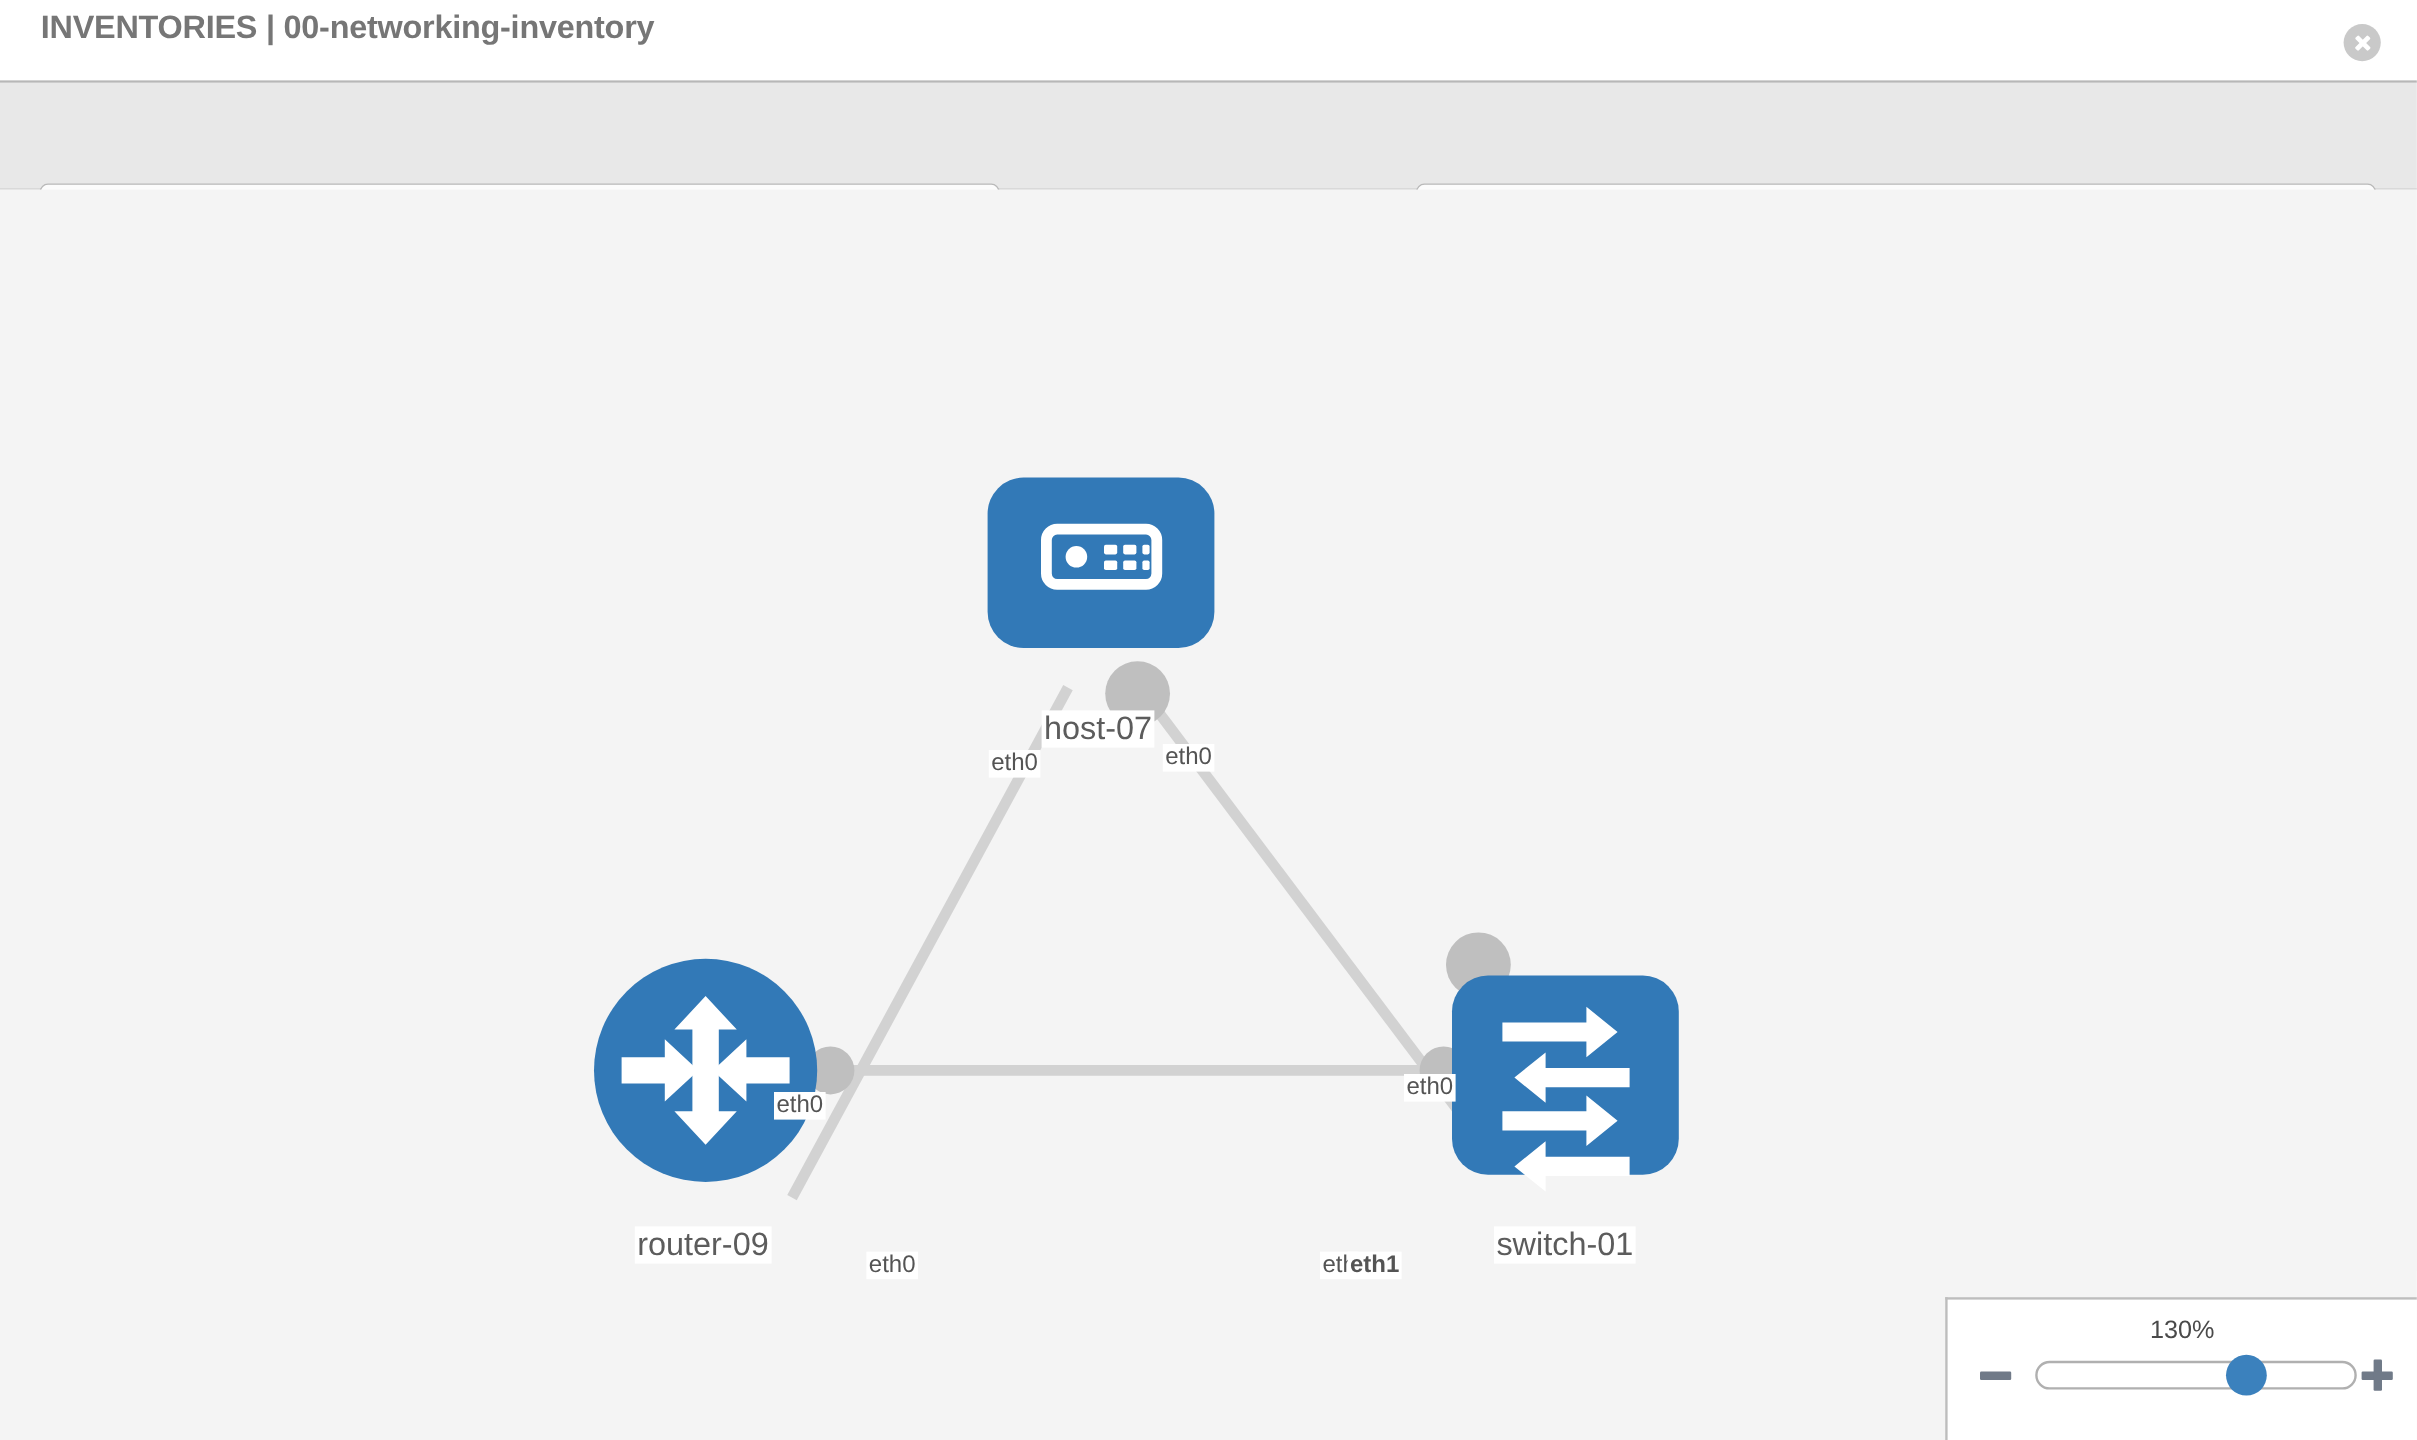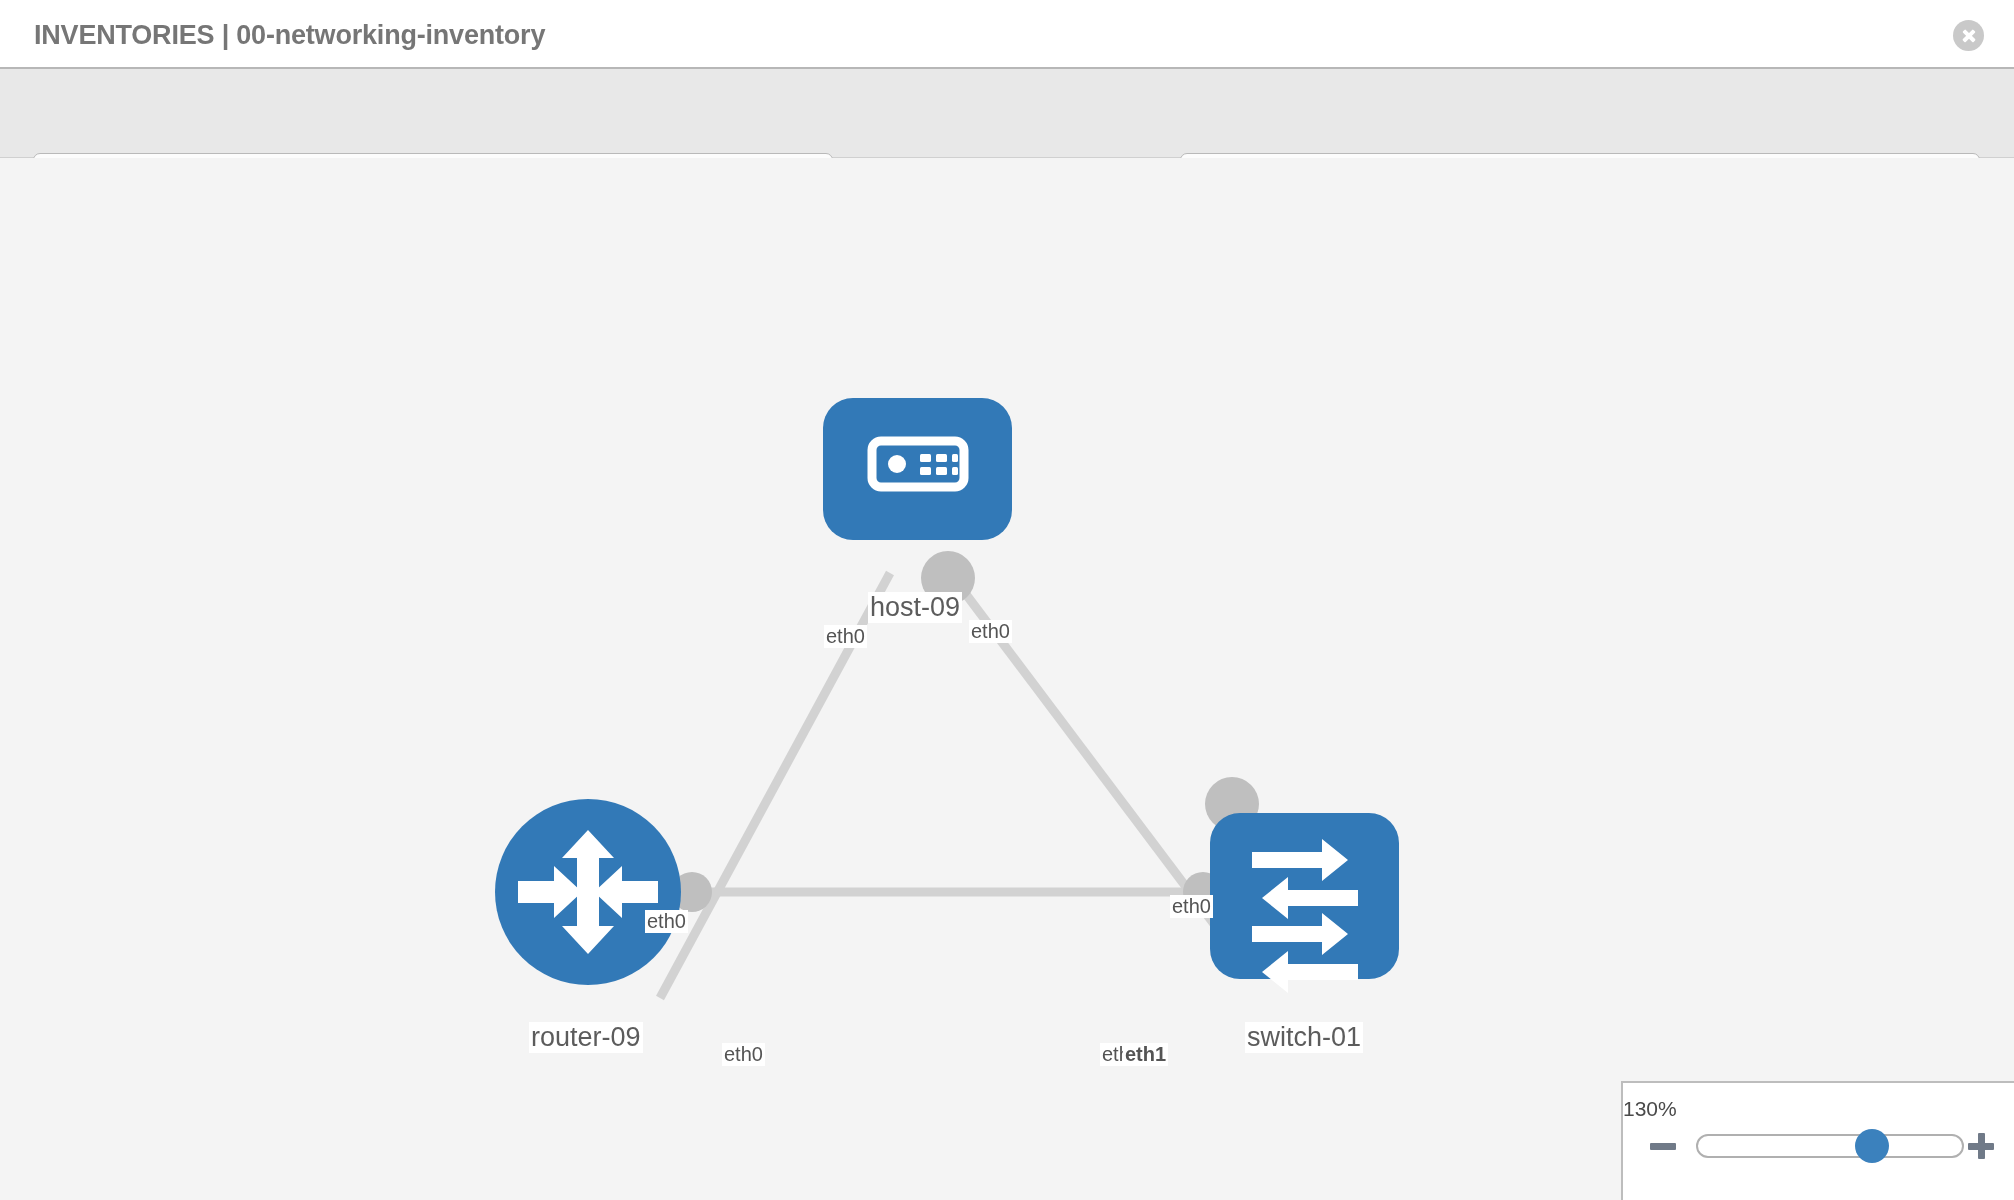--- a/index.html
+++ b/index.html
@@ -21,21 +21,21 @@
     left: 0; top: 0;
     width: 2014px;
     height: 69px;
     background: #ffffff;
     border-bottom: 2px solid #b7b7b7;
     box-sizing: border-box;
   }
   .title-text {
     position: absolute;
     left: 34px;
-    top: 20px;
+    top: 8px;
     font-size: 27px;
     font-weight: bold;
     color: #767676;
     letter-spacing: -0.2px;
     white-space: nowrap;
     font-stretch: condensed;
   }
   .close-btn {
     position: absolute;
     right: 30px;
@@ -152,21 +152,21 @@
     height: 119px;
     background: #ffffff;
     border-top: 2px solid #bdbdbd;
     border-left: 2px solid #bdbdbd;
     box-sizing: border-box;
   }
   .zoom-value {
     position: absolute;
     width: 100%;
     top: 14px;
-    text-align: left;
+    text-align: center;
     font-size: 21px;
     color: #4a4a4a;
   }
   .zoom-minus, .zoom-plus {
     position: absolute;
     top: 50px;
     width: 26px;
     height: 26px;
     cursor: pointer;
   }
@@ -303,21 +303,21 @@
 
         <path d="M1358 732 h-70 v-13 l-26 21 26 21 v-13 h70 z"></path>
 
         <path d="M1252 768 h70 v-13 l26 21 -26 21 v-13 h-70 z"></path>
 
         <path d="M1358 806 h-70 v-13 l-26 21 26 21 v-13 h70 z"></path>
       </g>
     </g>
   </svg>
 
-  <div class="node-label" style="left:868px; top:434px;">host-09</div>
+  <div class="node-label" style="left:868px; top:434px;">host-07</div>
   <div class="node-label" style="left:529px; top:864px;">router-09</div>
   <div class="node-label" style="left:1245px; top:864px;">switch-01</div>
 
   <div class="iface-label" style="left:824px; top:455px;">eth0</div>
   <div class="iface-label" style="left:969px; top:450px;">eth0</div>
   <div class="iface-label" style="left:645px; top:740px;">eth0</div>
   <div class="iface-label" style="left:1170px; top:725px;">eth0</div>
   <div class="iface-label" style="left:722px; top:873px;">eth0</div>
   <div class="iface-label" style="left:1100px; top:873px;">eth</div>
   <div class="iface-label" style="left:1123px; top:873px;font-weight:bold;">eth1</div>

